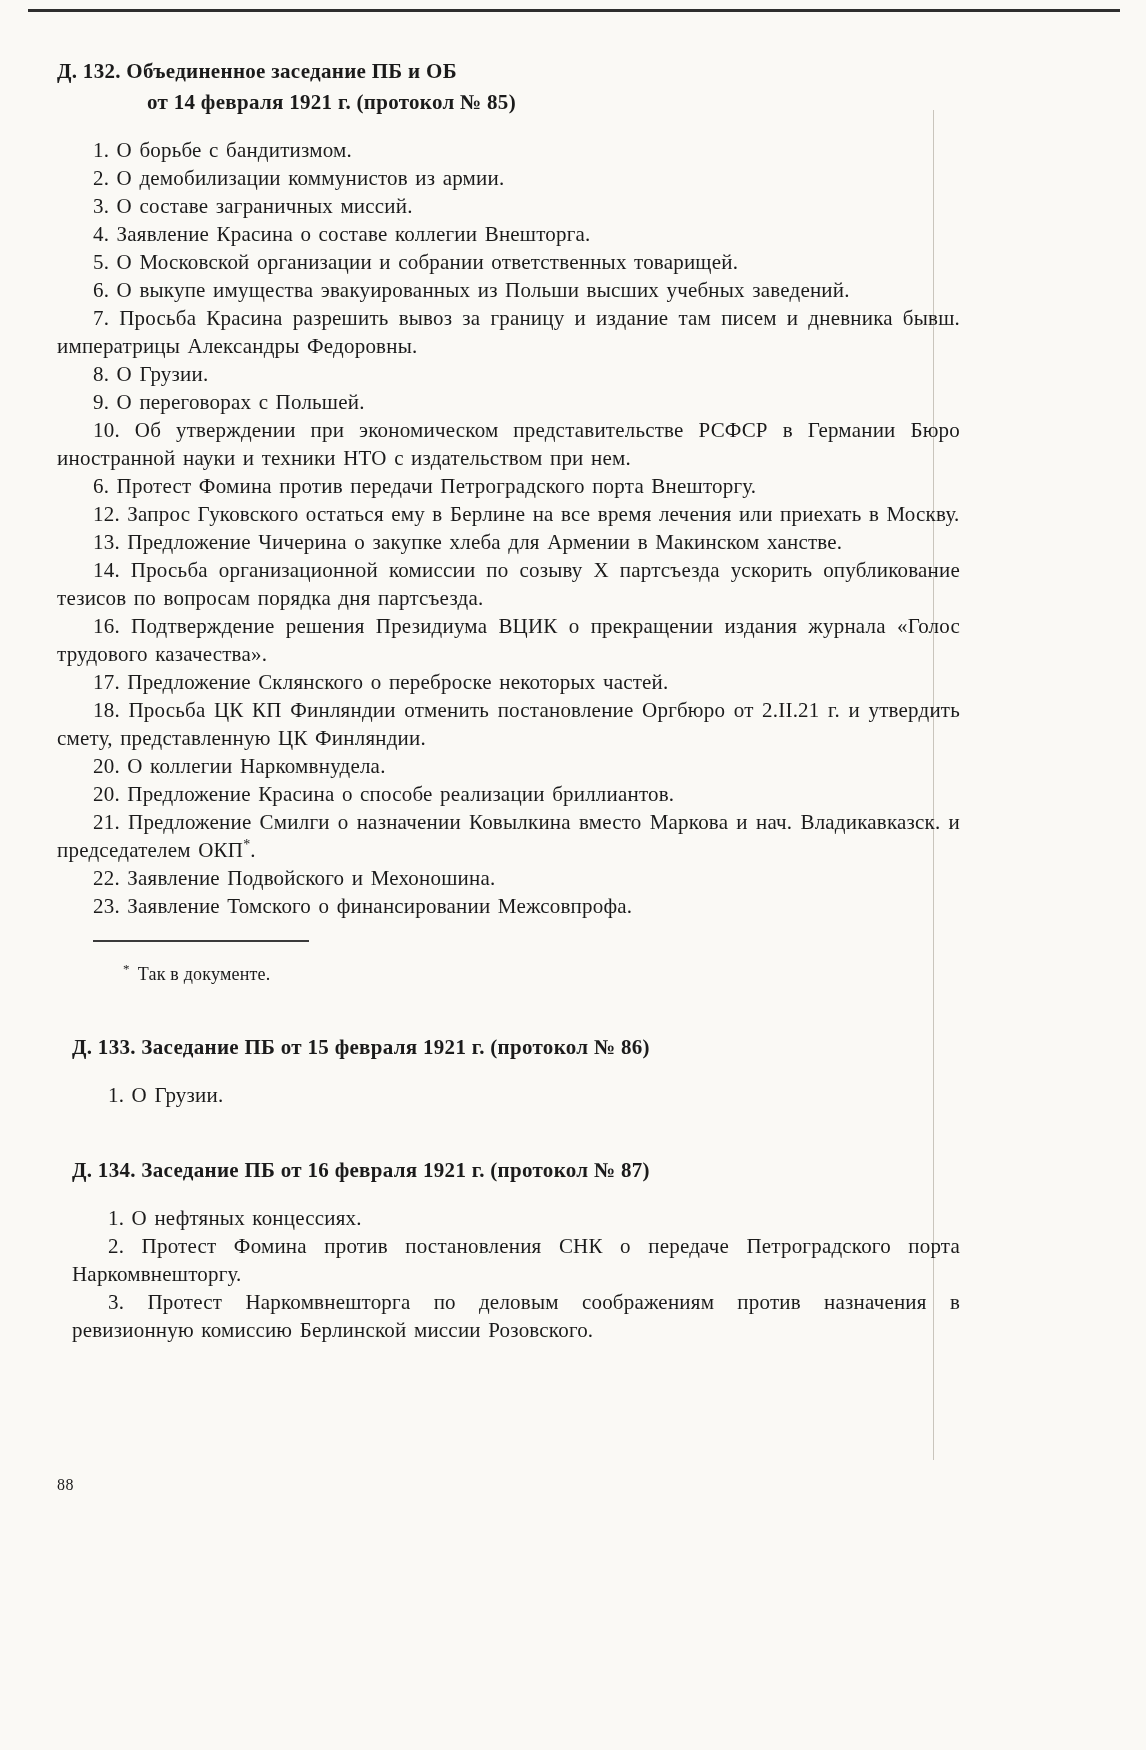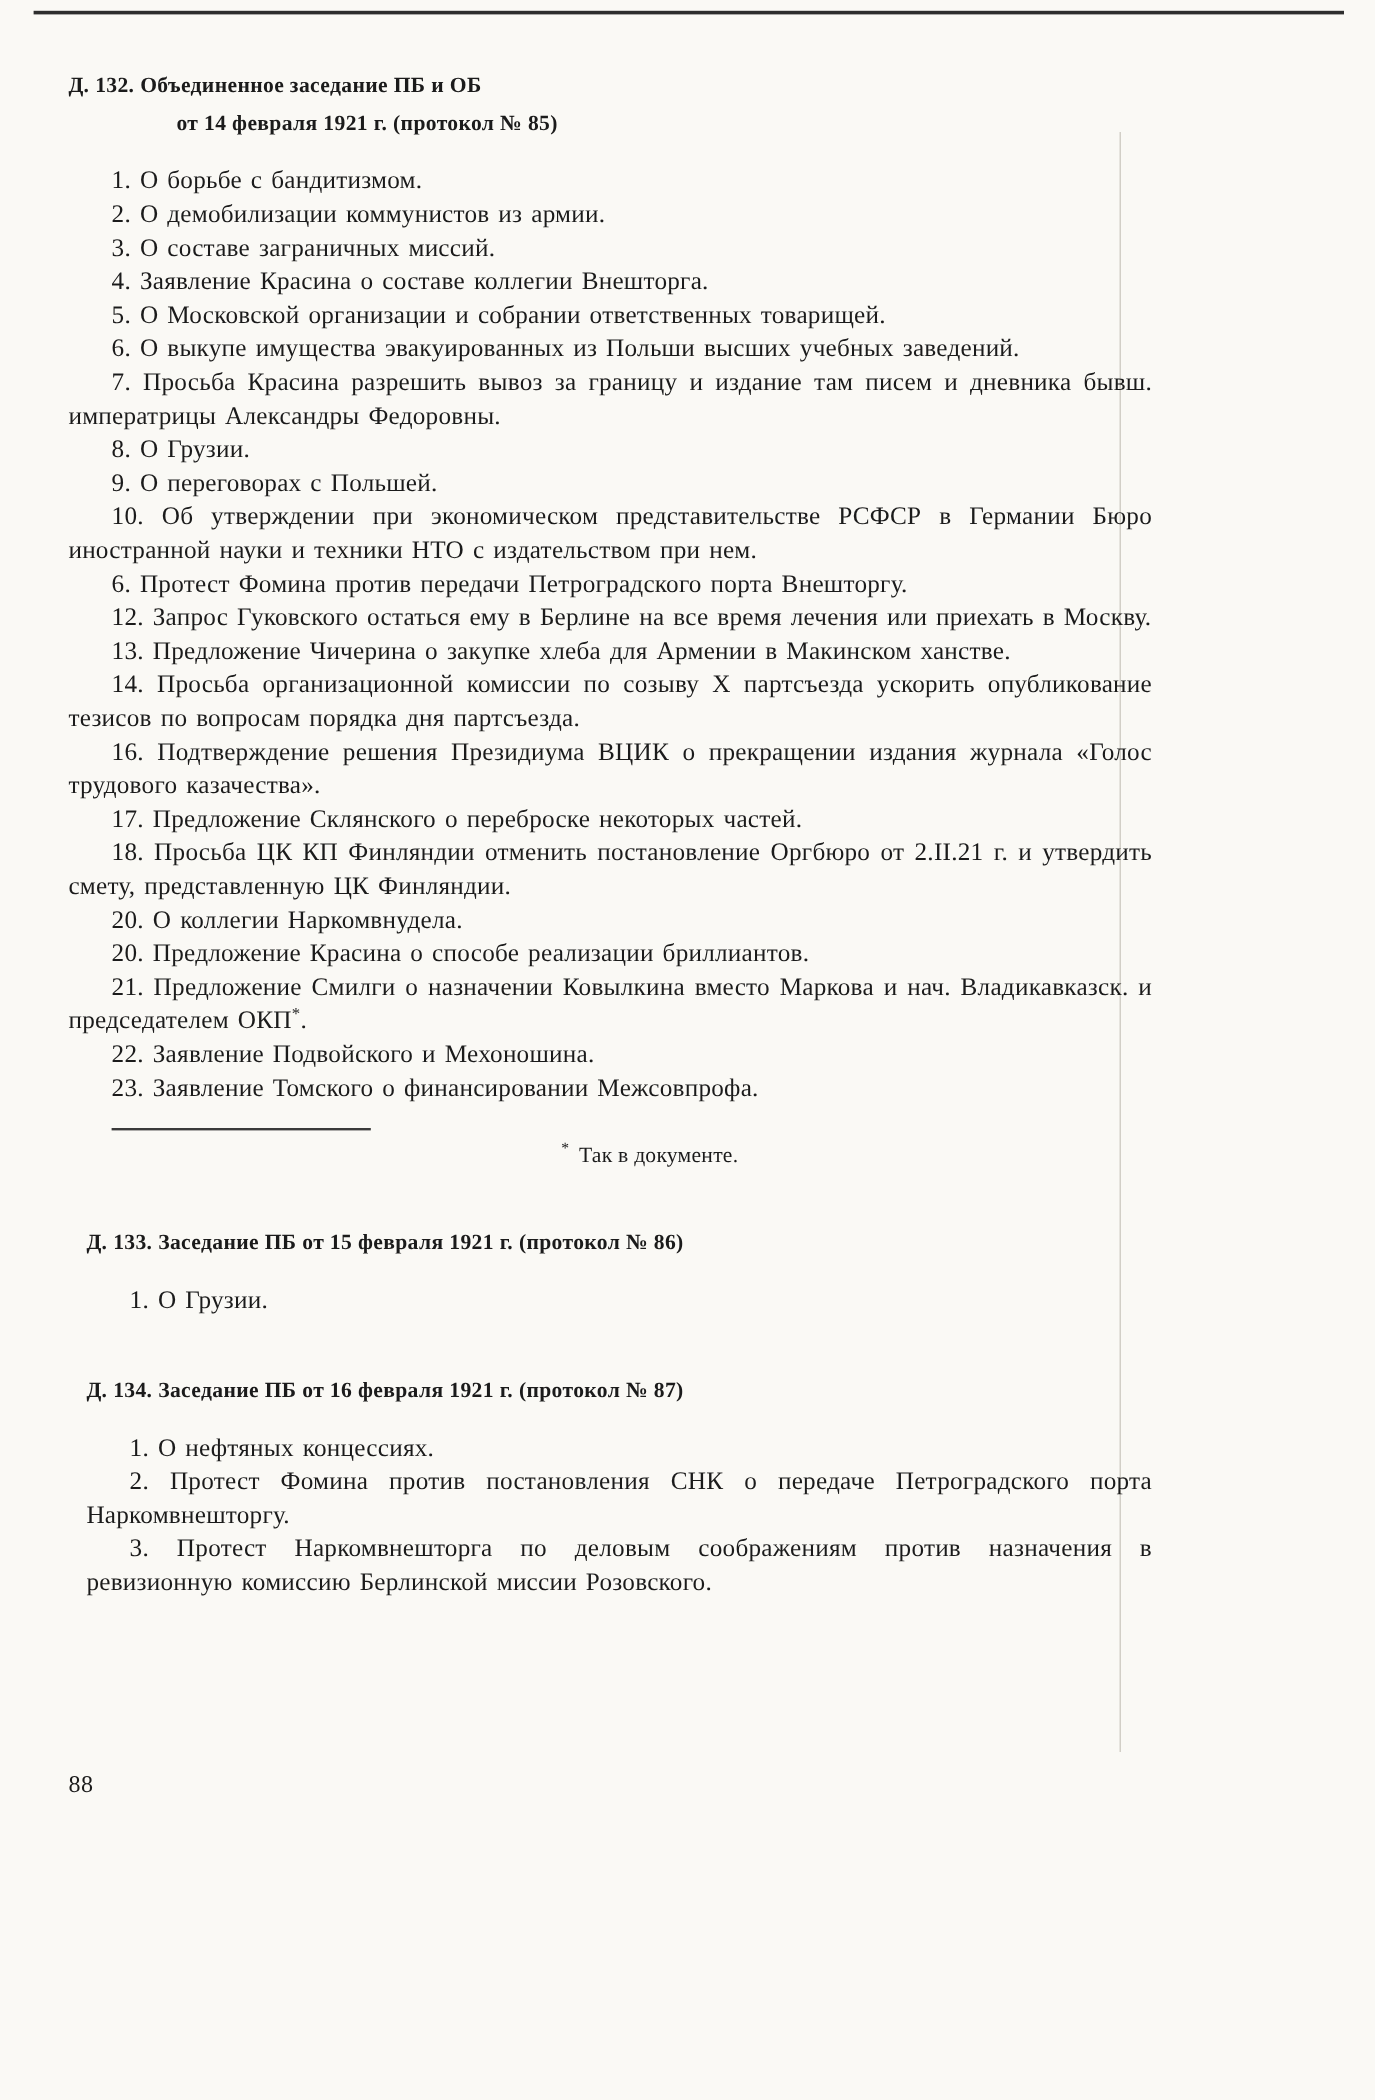--- a/index.html
+++ b/index.html
@@ -41,21 +41,21 @@
     width: 903px;
   }
 
   .doc-section + .doc-section {
     margin-top: 46px;
     margin-left: 15px;
   }
 
   .doc-heading {
     margin: 0 0 18px 0;
-    font-size: 18px;
+    font-size: 21px;
     font-weight: bold;
     line-height: 31px;
     letter-spacing: 0.3px;
   }
   .heading-line-indent {
     padding-left: 90px;
   }
 
   .agenda-item {
     margin: 0;
@@ -74,37 +74,36 @@
   .footnote-block {
     margin-top: 20px;
   }
   .footnote-rule {
     margin-left: 36px;
     width: 216px;
     height: 2px;
     background: #3a3a3a;
   }
   .footnote-text {
-    margin: 8px 0 0 66px;
+    margin: 20px 0 0 66px;
     font-size: 18px;
     line-height: 24px;
     letter-spacing: 0.2px;
-    text-align: center;
   }
   .footnote-text sup {
     font-size: 13px;
     line-height: 0;
     margin-right: 8px;
   }
 
   .page-number {
     position: absolute;
     left: 57px;
     top: 1476px;
-    font-size: 20px;
+    font-size: 16px;
     letter-spacing: 0.5px;
   }
 </style>
 </head>
 <body>
 
 <div class="scan-top-line"></div>
 <div class="scan-vertical-line"></div>
 
 <main class="page">

